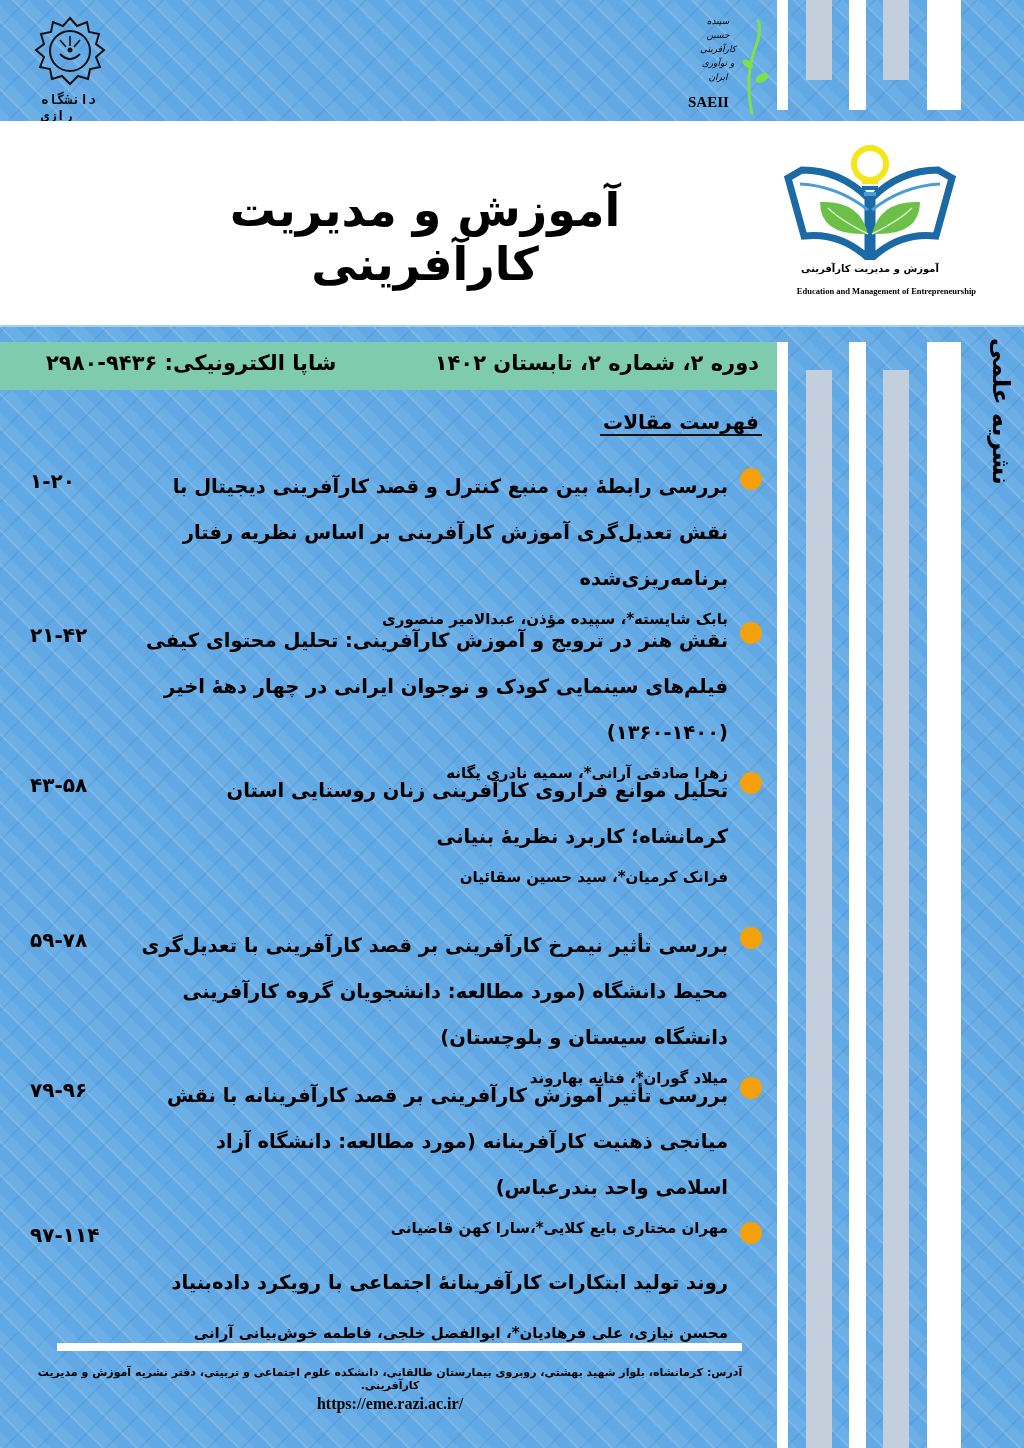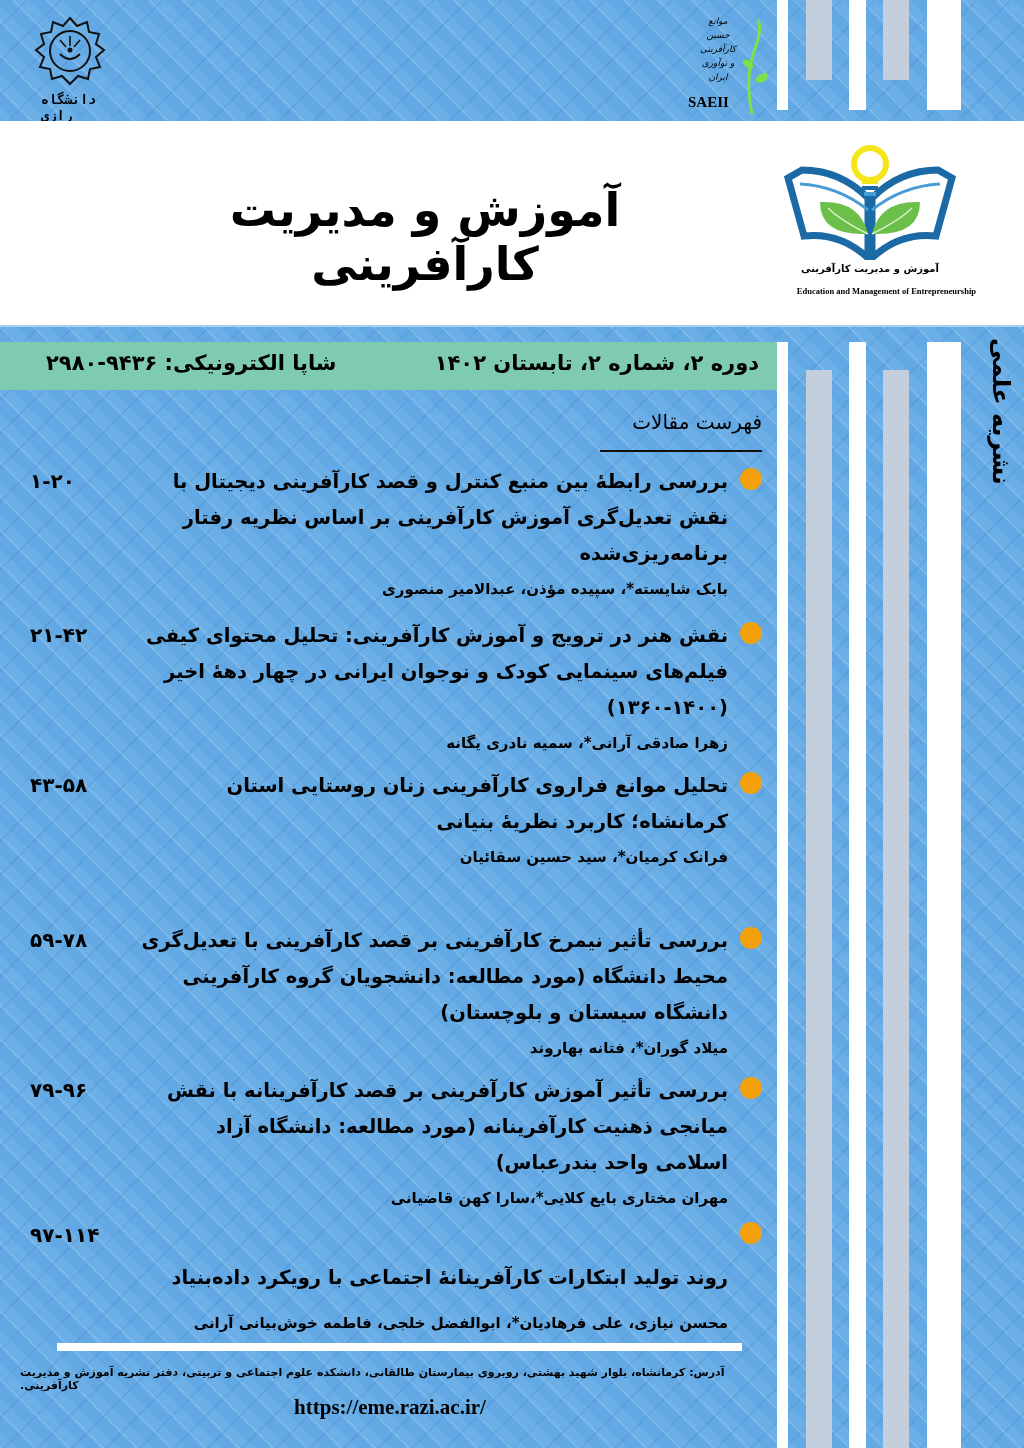--- a/index.html
+++ b/index.html
@@ -74,50 +74,50 @@
 
     
     .vertical-label {
       left: 975px; top: 335px; width: 40px; height: 150px;
       writing-mode: vertical-rl; direction: rtl;
       font-size: 24px; font-weight: bold; text-align: right;
     }
 
     
     .toc-heading {
-      left: 600px; top: 410px; width: 162px; direction: rtl; text-align: right;
-      font-size: 20px; font-weight: normal;
-      padding-bottom: 16px; border-bottom: 2px solid #111;
+      left: 600px; top: 410px; width: 162px; direction: rtl; text-align: center;
+      font-size: 20px; font-weight: bold;
+      padding-bottom: 0; border-bottom: 2px solid #111;
     }
     .article {
       left: 20px; width: 742px; direction: rtl;
     }
     .article .bullet {
       position: absolute; right: 0; top: 4px; width: 22px; height: 22px; border-radius: 50%;
       background: #f2a10c;
     }
     .article .title {
-      margin-right: 34px; font-weight: bold; font-size: 19.5px; line-height: 36px; text-align: right;
+      margin-right: 34px; font-weight: bold; font-size: 19.5px; line-height: 46px; text-align: right;
     }
     .article .authors {
       margin-right: 34px; margin-top: 8px; font-weight: bold; font-size: 15px; 
     }
     .article .pages {
       position: absolute; left: 10px; top: 0; font-weight: bold; font-size: 20px; line-height: 34px; direction: ltr;
     }
 
     
     .footer-rule { left: 57px; top: 1343px; width: 685px; height: 8px; background: #ffffff; }
     .footer-address {
-      left: 20px; top: 1366px; width: 740px; direction: rtl; text-align: left;
+      left: 20px; top: 1366px; width: 740px; direction: rtl; text-align: center;
       font-size: 11px; font-weight: bold;
     }
     .footer-url {
       left: 0; top: 1395px; width: 780px; text-align: center;
-      font-family: "Liberation Serif", serif; font-size: 21px; font-weight: bold;
+      font-family: "Liberation Serif", serif; font-size: 16px; font-weight: bold;
     }
   </style>
 </head>
 <body>
 
 <div class="abs vbar-white" style="left:777px;top:0;width:11px;height:110px;"></div>
 <div class="abs vbar-gray" style="left:806px;top:0;width:26px;height:80px;"></div>
 <div class="abs vbar-white" style="left:849px;top:0;width:17px;height:110px;"></div>
 <div class="abs vbar-gray" style="left:883px;top:0;width:26px;height:80px;"></div>
 <div class="abs vbar-white" style="left:927px;top:0;width:34px;height:110px;"></div>
@@ -145,21 +145,21 @@
   <div class="razi-caption">دانشگاه رازی</div>
 </div>
 
 <div class="abs saeii-logo">
   <svg class="abs" style="left:58px;top:8px;" width="30" height="100" viewBox="0 0 30 100">
     <path d="M14 98 Q6 60 18 30 Q24 14 20 4" fill="none" stroke="#7ee04a" stroke-width="3"></path>
     <ellipse cx="24" cy="62" rx="7" ry="4" fill="#7ee04a" transform="rotate(-30 24 62)"></ellipse>
     <ellipse cx="10" cy="48" rx="6" ry="3.5" fill="#7ee04a" transform="rotate(35 10 48)"></ellipse>
   </svg>
   <div class="saeii-text">
-    <div>موانع</div>
+    <div>سپیده</div>
     <div>حسین</div>
     <div>کارآفرینی</div>
     <div>و نوآوری</div>
     <div>ایران</div>
   </div>
   <div class="saeii-abbr">SAEII</div>
 </div>
 
 <div class="abs title-band">
   <div class="main-title">آموزش و مدیریت کارآفرینی</div>

